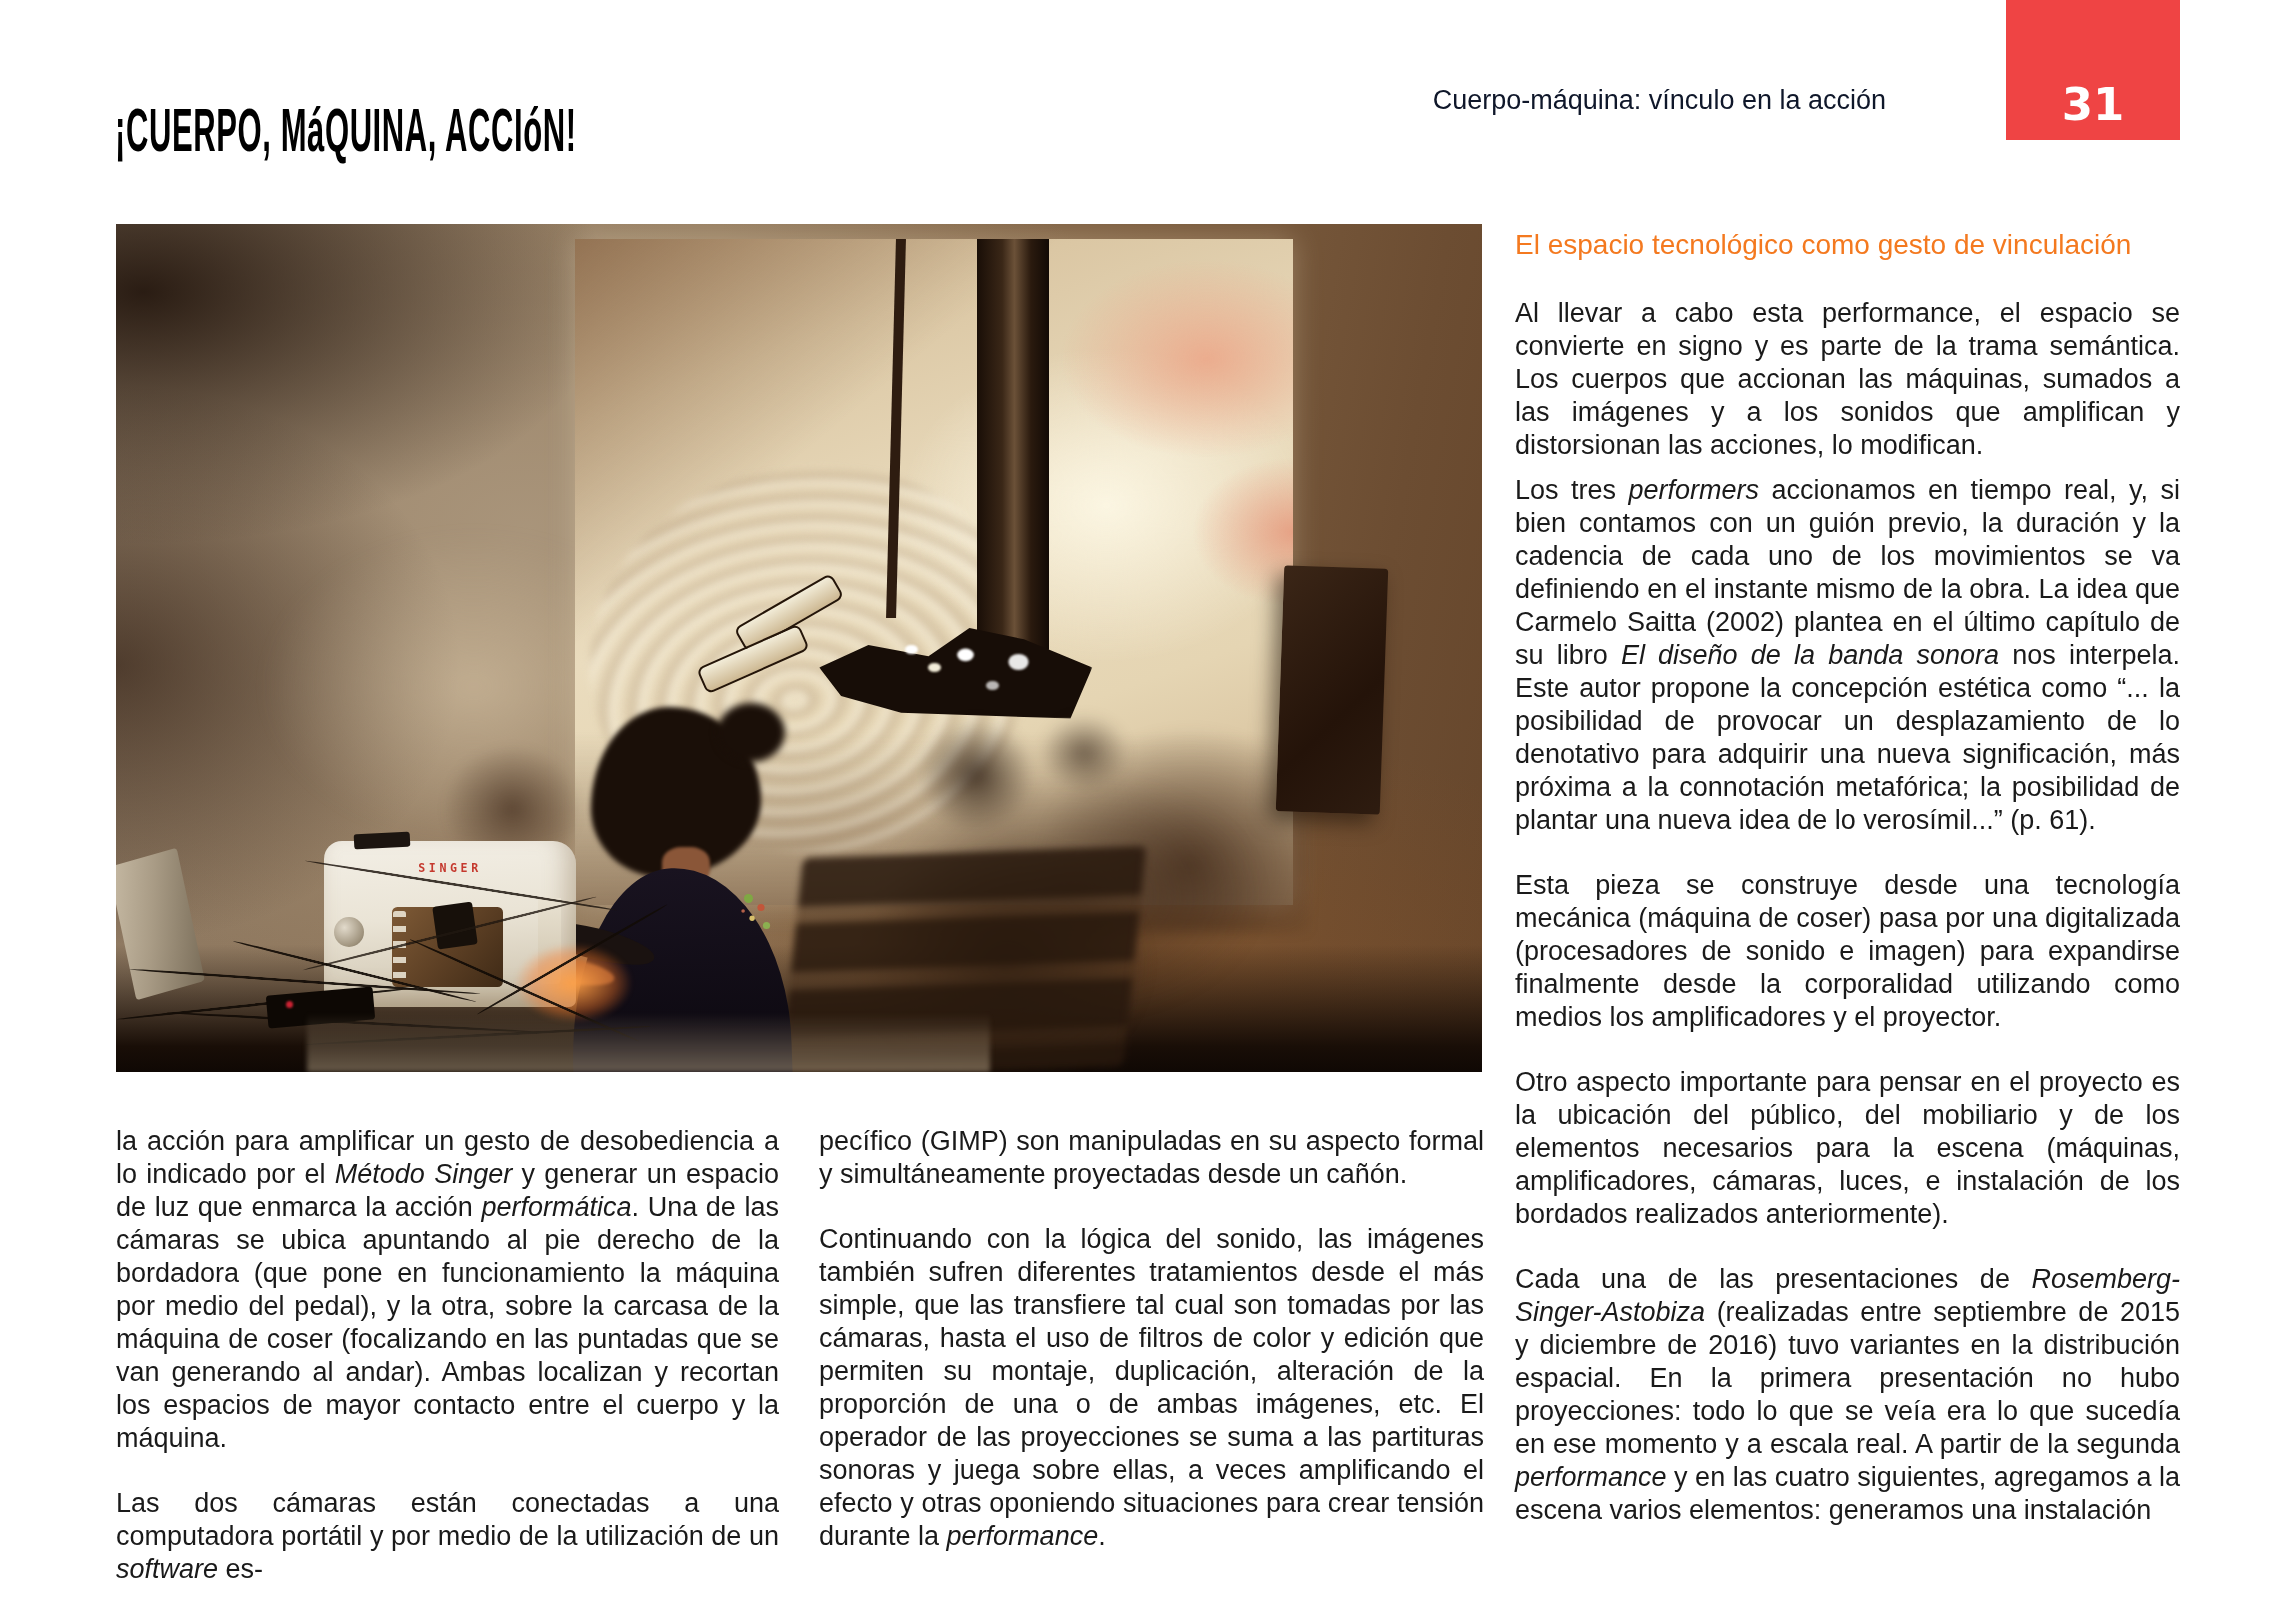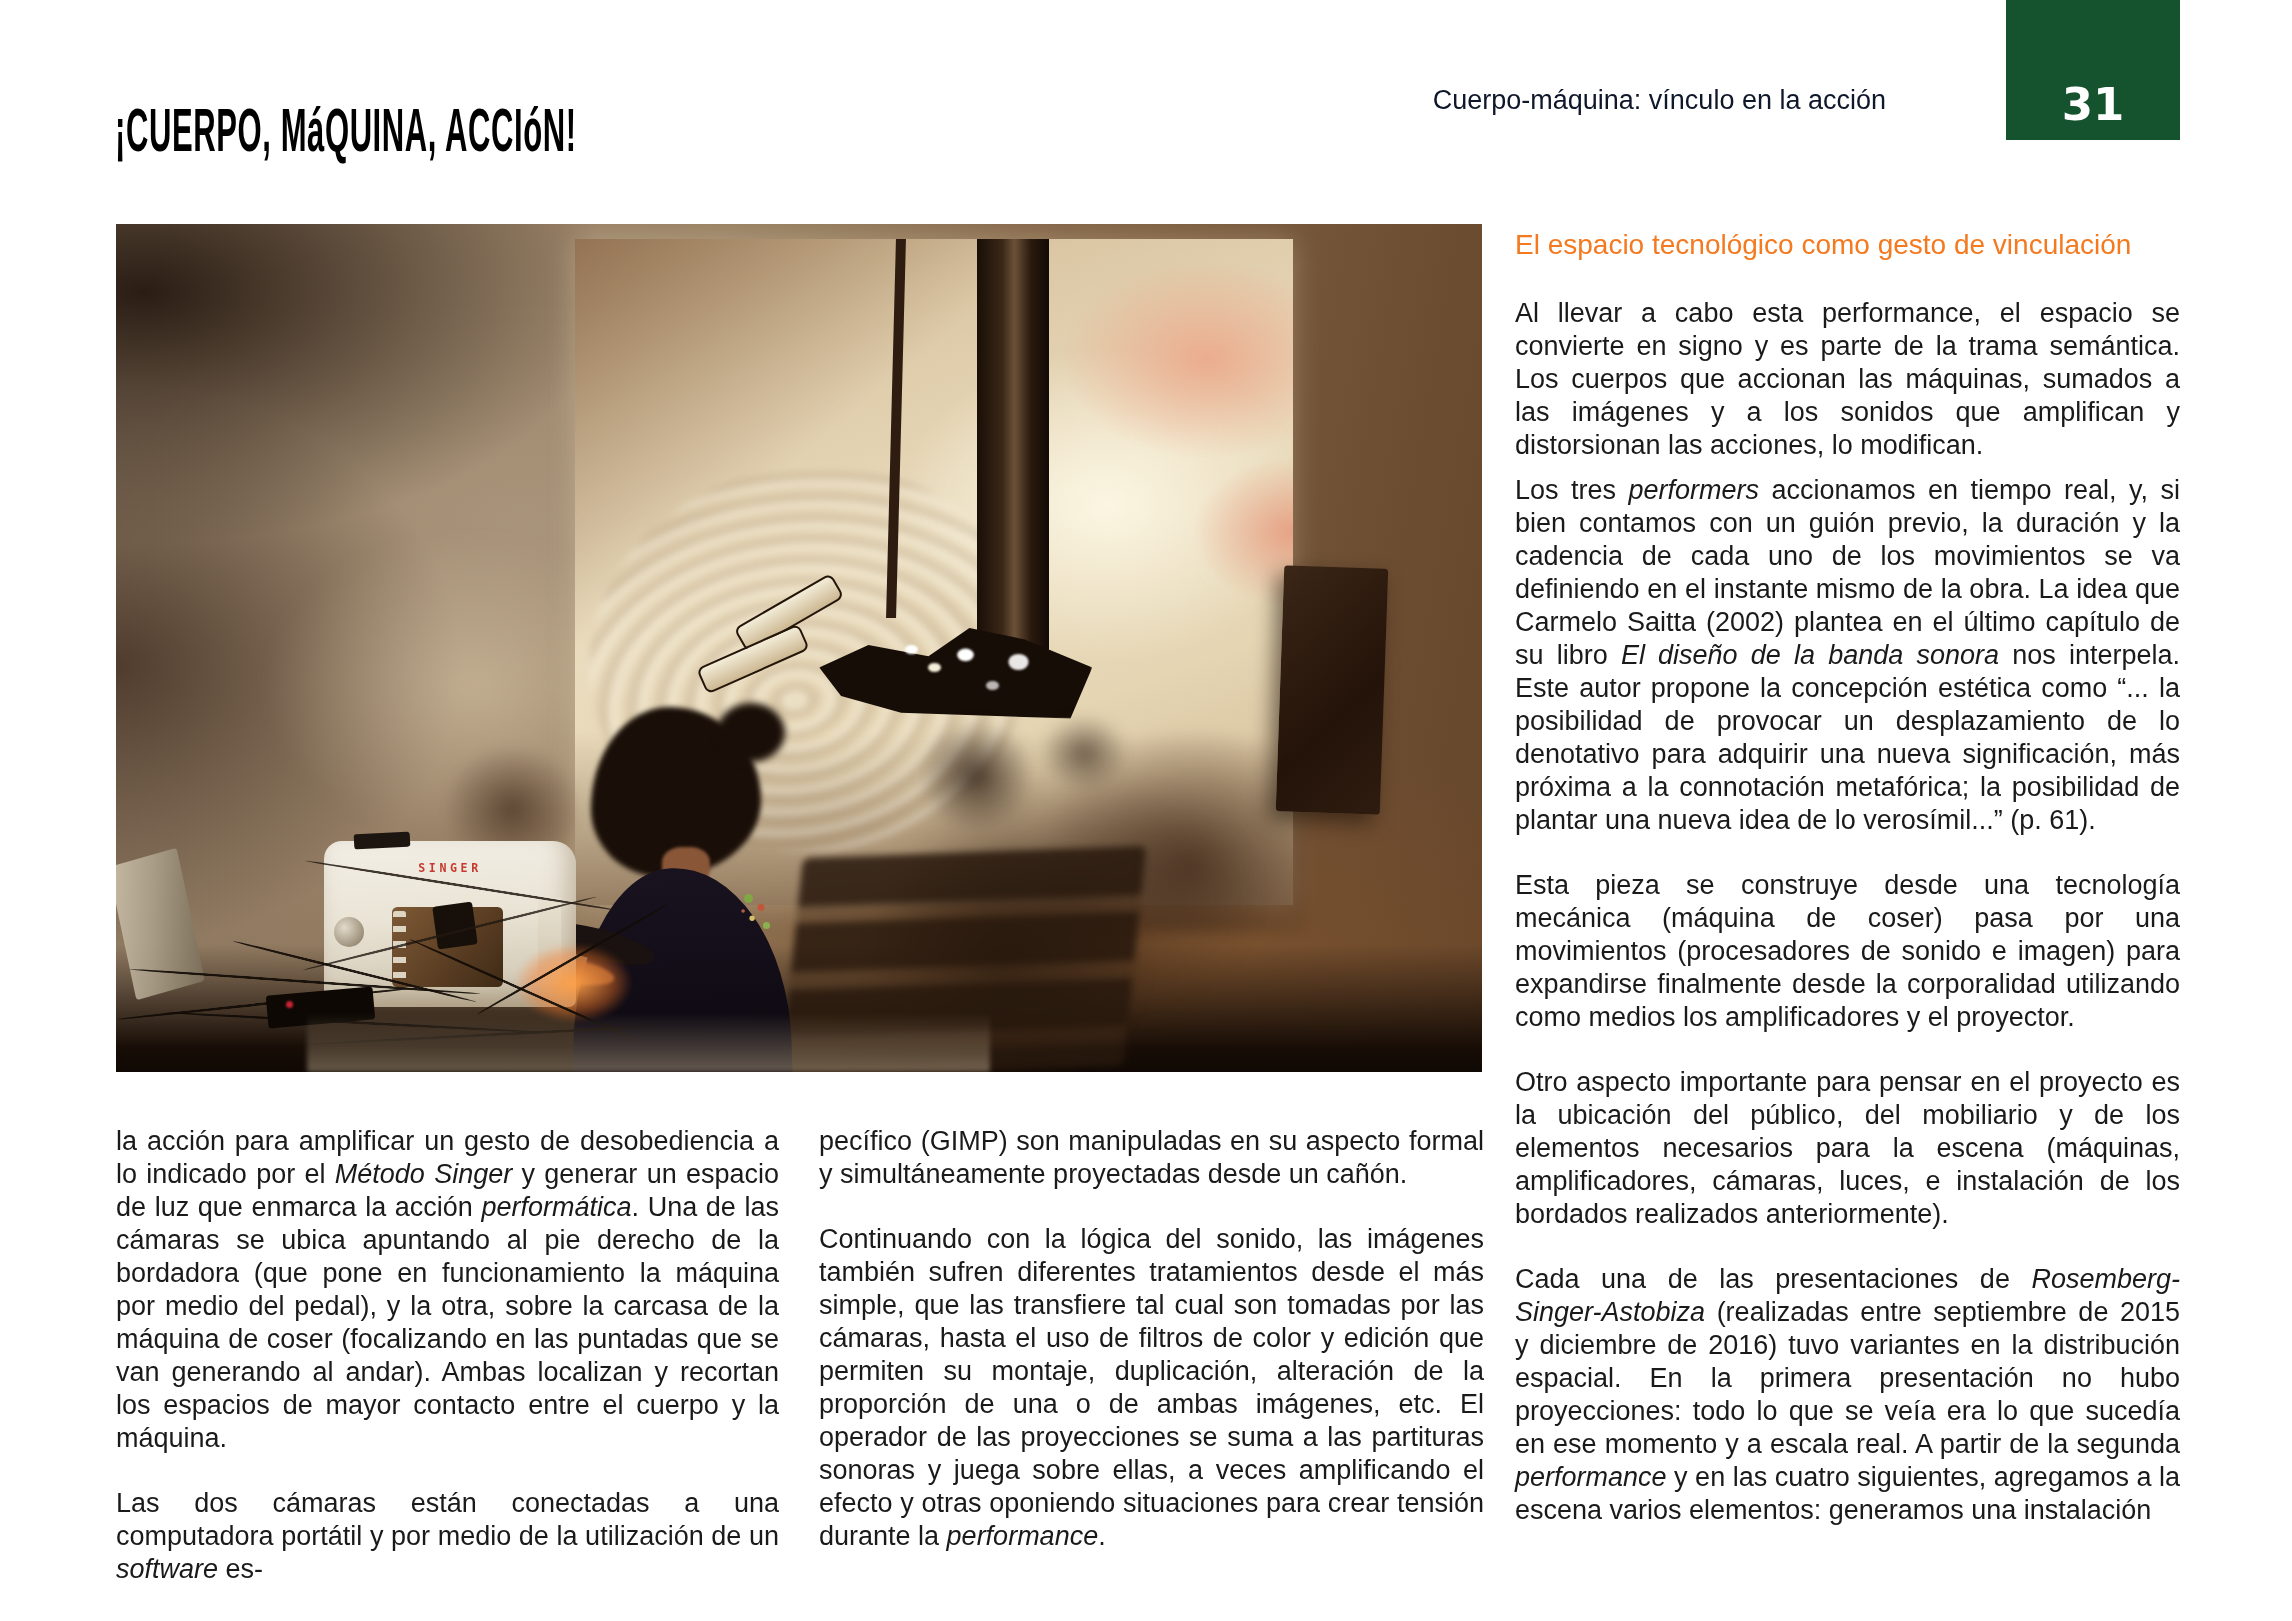--- a/index.html
+++ b/index.html
@@ -6,21 +6,21 @@
   .page{position:relative;width:2186px;height:1622px;background:#ffffff;
         font-family:"Liberation Sans",sans-serif;color:#1a1a1a;overflow:hidden;}
 
   
   .masthead{position:absolute;left:115px;top:95px;font-size:47px;font-weight:bold;
             letter-spacing:0.9px;color:#000;white-space:nowrap;
             transform:scale(0.66,1.28);transform-origin:left top;}
   .running-head{position:absolute;top:84px;right:300px;text-align:right;
                 font-size:27px;line-height:33px;color:#0f172a;}
   .rh-author{font-weight:bold;}
-  .pagenum-box{position:absolute;left:2006px;top:0;width:174px;height:140px;background:#14532d;
+  .pagenum-box{position:absolute;left:2006px;top:0;width:174px;height:140px;background:#ef4444;
                display:flex;align-items:flex-end;justify-content:center;
                padding-bottom:9px;box-sizing:border-box;}
   .pagenum{color:#fff;font-size:45px;font-weight:bold;font-family:"DejaVu Sans",sans-serif;}
 
   
   .photo{position:absolute;left:116px;top:224px;width:1366px;height:848px;overflow:hidden;background:#86715c;}
   .photo *{position:absolute;}
   .ph-bg{inset:0;background:
       linear-gradient(to top,#0f0804 0%,#190e07 3%,rgba(25,14,7,0) 15%),
       radial-gradient(55% 48% at 2% 8%,rgba(33,20,12,.92) 0%,rgba(33,20,12,0) 62%),
@@ -205,20 +205,20 @@
     </div>
   <div class="col col-mid">
       <p class="para"><span>pecífico (GIMP) son manipuladas en su aspecto formal y simultáneamente proyectadas desde un cañón.</span></p>
       <p class="para"><span>Continuando con la lógica del sonido, las imágenes también sufren diferentes tratamientos desde el más simple, que las transfiere tal cual son tomadas por las cámaras, hasta el uso de filtros de color y edición que permiten su montaje, duplicación, alteración de la proporción de una o de ambas imágenes, etc. El operador de las proyecciones se suma a las partituras sonoras y juega sobre ellas, a veces amplificando el efecto y otras oponiendo situaciones para crear tensión durante la </span><span class="it">performance</span><span>.</span></p>
     </div>
   <div class="col col-right">
     <h2 class="col-heading">El espacio tecnológico como gesto de vinculación</h2>
     <div>
         <p class="para"><span>Al llevar a cabo esta performance, el espacio se convierte en signo y es parte de la trama semántica. Los cuerpos que accionan las máquinas, sumados a las imágenes y a los sonidos que amplifican y distorsionan las acciones, lo modifican.</span></p>
         <p class="para tight"><span>Los tres </span><span class="it">performers</span><span> accionamos en tiempo real, y, si bien contamos con un guión previo, la duración y la cadencia de cada uno de los movimientos se va definiendo en el instante mismo de la obra. La idea que Carmelo Saitta (2002) plantea en el último capítulo de su libro </span><span class="it">El diseño de la banda sonora</span><span> nos interpela. Este autor propone la concepción estética como “... la posibilidad de provocar un desplazamiento de lo denotativo para adquirir una nueva significación, más próxima a la connotación metafórica; la posibilidad de plantar una nueva idea de lo verosímil...” (p. 61).</span></p>
-        <p class="para"><span>Esta pieza se construye desde una tecnología mecánica (máquina de coser) pasa por una movimientos (procesadores de sonido e imagen) para expandirse finalmente desde la corporalidad utilizando como medios los amplificadores y el proyector.</span></p>
+        <p class="para"><span>Esta pieza se construye desde una tecnología mecánica (máquina de coser) pasa por una digitalizada (procesadores de sonido e imagen) para expandirse finalmente desde la corporalidad utilizando como medios los amplificadores y el proyector.</span></p>
         <p class="para"><span>Otro aspecto importante para pensar en el proyecto es la ubicación del público, del mobiliario y de los elementos necesarios para la escena (máquinas, amplificadores, cámaras, luces, e instalación de los bordados realizados anteriormente).</span></p>
         <p class="para"><span>Cada una de las presentaciones de </span><span class="it">Rosemberg-Singer-Astobiza</span><span> (realizadas entre septiembre de 2015 y diciembre de 2016) tuvo variantes en la distribución espacial. En la primera presentación no hubo proyecciones: todo lo que se veía era lo que sucedía en ese momento y a escala real. A partir de la segunda </span><span class="it">performance</span><span> y en las cuatro siguientes, agregamos a la escena varios elementos: generamos una instalación</span></p>
       </div>
   </div>
 
 </div>
 
 
 </body></html>

